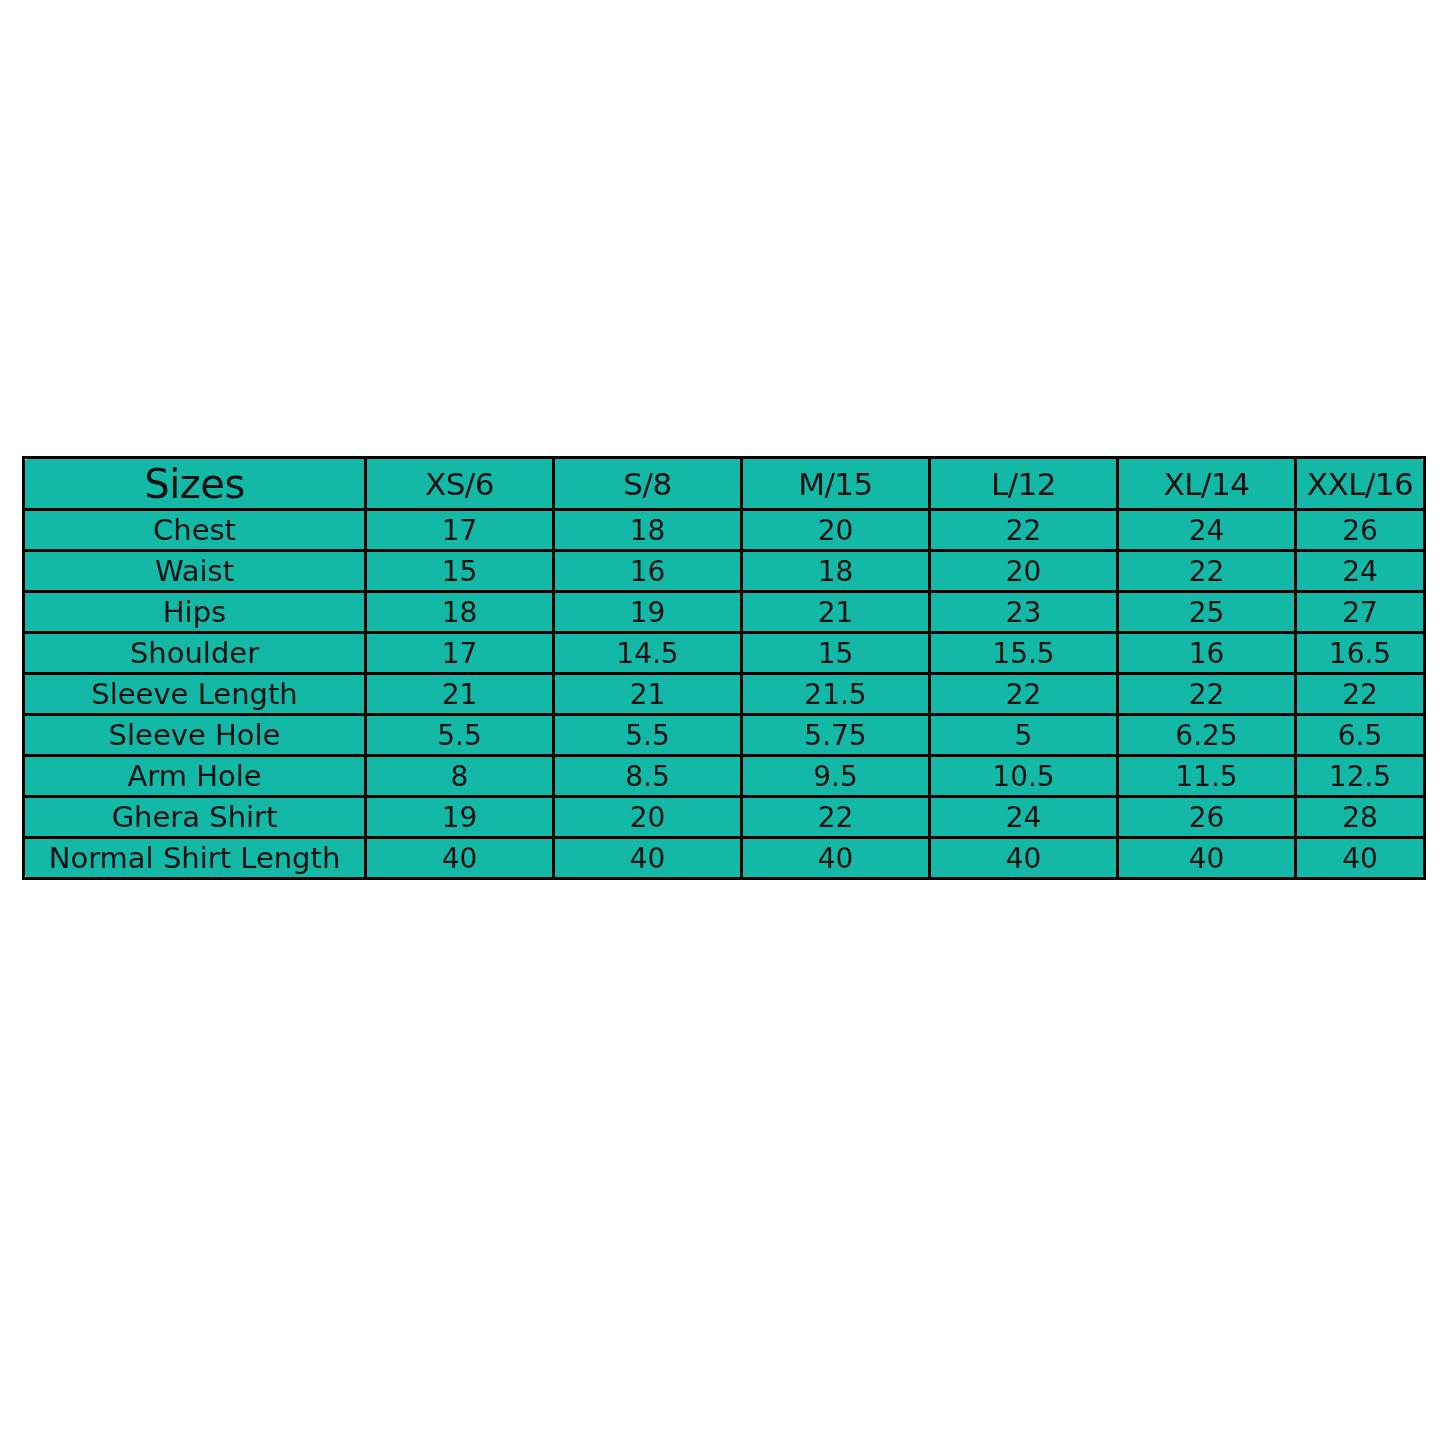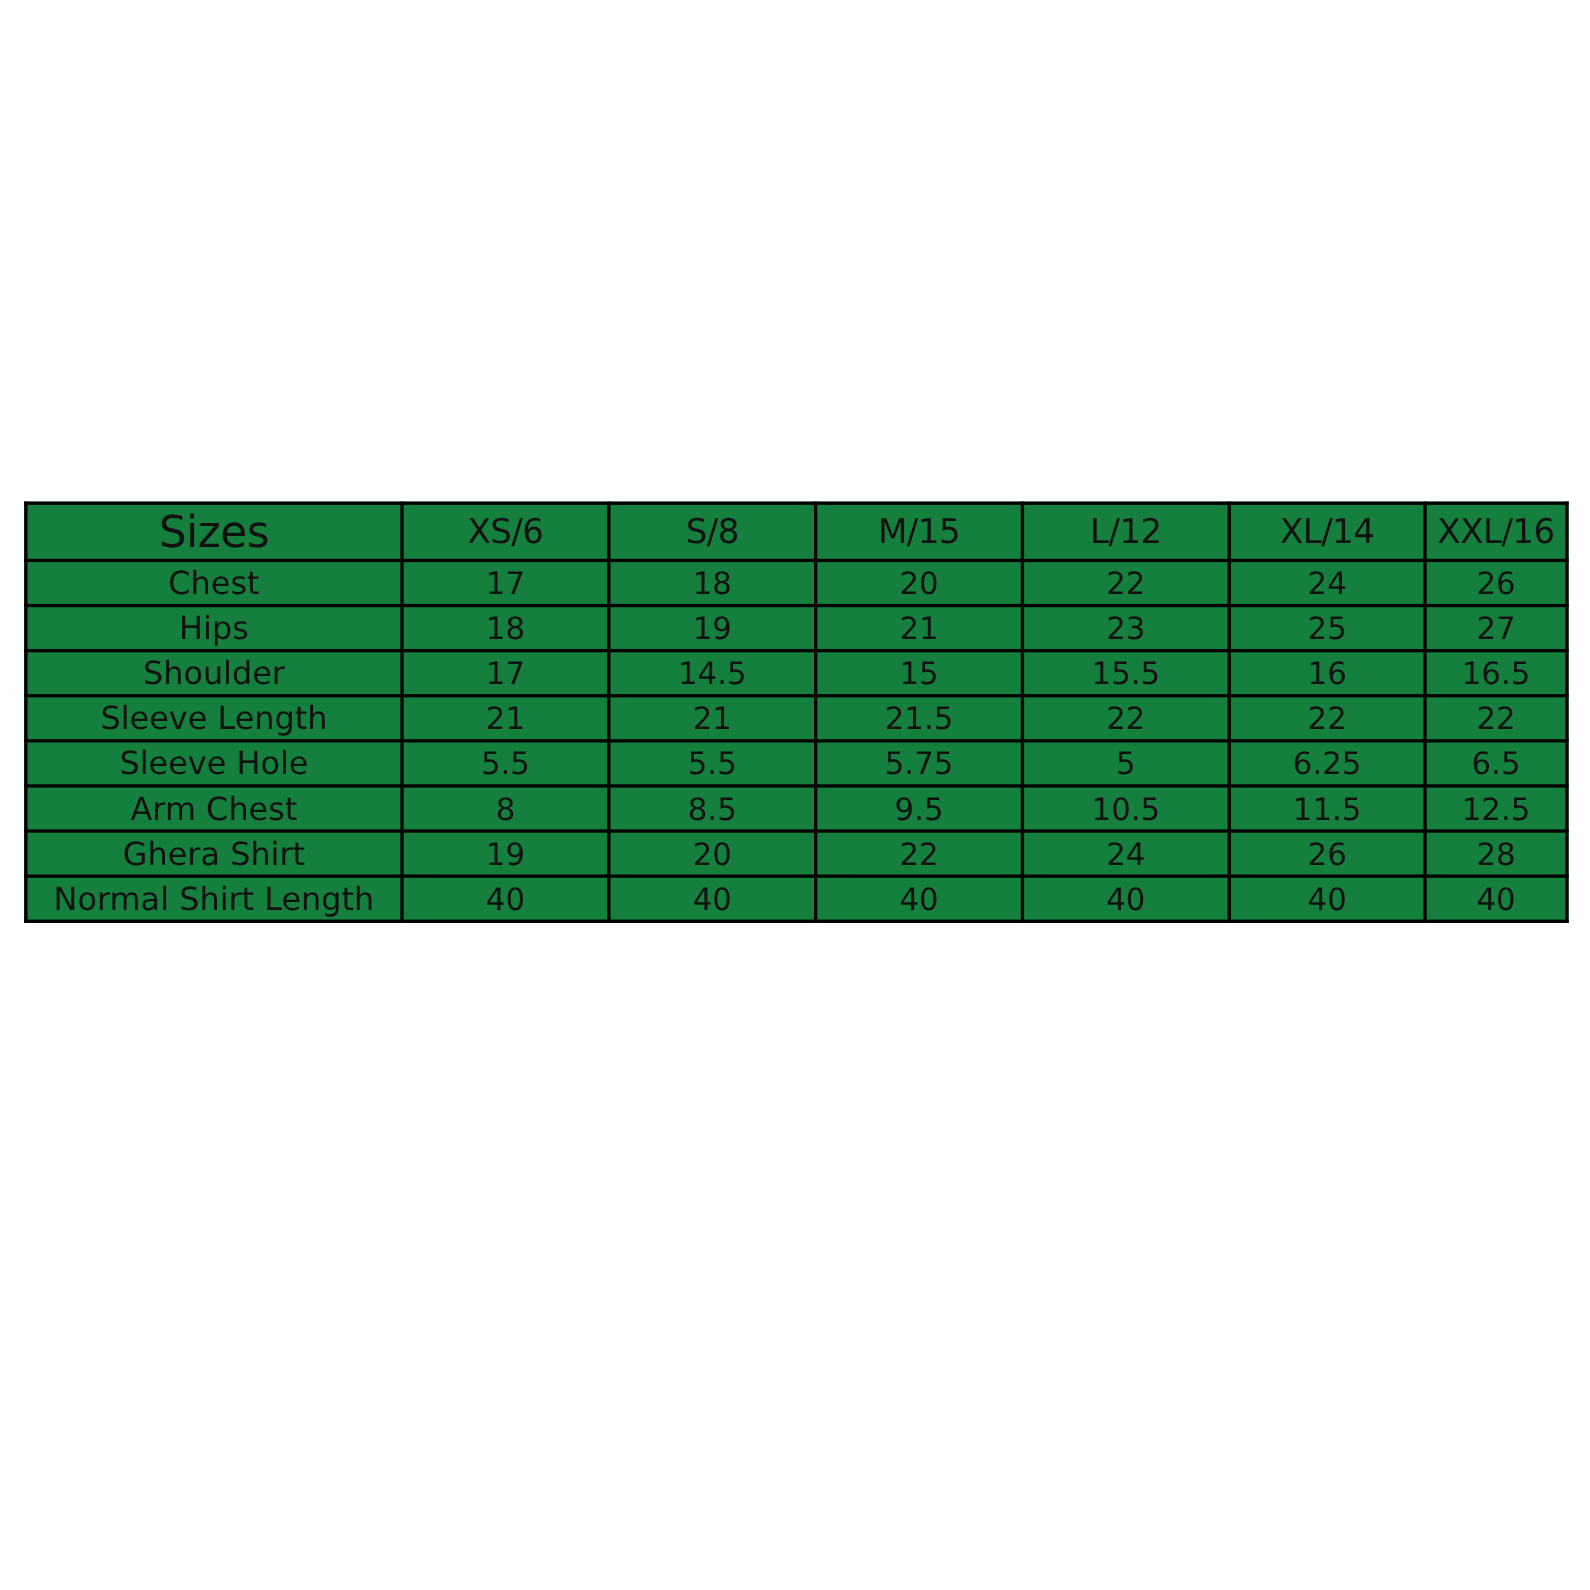--- a/index.html
+++ b/index.html
@@ -17,21 +17,22 @@
   #chart-wrap {
     position: absolute;
     left: 22px;
     top: 456px;
     width: 1401px;
   }
   table.size-chart {
     border-collapse: collapse;
     table-layout: fixed;
     width: 1401px;
-    background: #15803d;
+    background: #14b8a6;
+    border-radius: 13px;
   }
   table.size-chart td,
   table.size-chart th {
     border: 3px solid #000000;
     text-align: center;
     vertical-align: middle;
     color: #111111;
     padding: 0;
     font-weight: normal;
   }
@@ -97,20 +98,29 @@
       <tr class="data-row">
         <td class="row-label">Chest</td>
         <td class="val">17</td>
         <td class="val">18</td>
         <td class="val">20</td>
         <td class="val">22</td>
         <td class="val">24</td>
         <td class="val">26</td>
       </tr>
       <tr class="data-row">
+        <td class="row-label">Waist</td>
+        <td class="val">15</td>
+        <td class="val">16</td>
+        <td class="val">18</td>
+        <td class="val">20</td>
+        <td class="val">22</td>
+        <td class="val">24</td>
+      </tr>
+      <tr class="data-row">
         <td class="row-label">Hips</td>
         <td class="val">18</td>
         <td class="val">19</td>
         <td class="val">21</td>
         <td class="val">23</td>
         <td class="val">25</td>
         <td class="val">27</td>
       </tr>
       <tr class="data-row">
         <td class="row-label">Shoulder</td>
@@ -133,21 +143,21 @@
       <tr class="data-row">
         <td class="row-label">Sleeve Hole</td>
         <td class="val">5.5</td>
         <td class="val">5.5</td>
         <td class="val">5.75</td>
         <td class="val">5</td>
         <td class="val">6.25</td>
         <td class="val">6.5</td>
       </tr>
       <tr class="data-row">
-        <td class="row-label">Arm Chest</td>
+        <td class="row-label">Arm Hole</td>
         <td class="val">8</td>
         <td class="val">8.5</td>
         <td class="val">9.5</td>
         <td class="val">10.5</td>
         <td class="val">11.5</td>
         <td class="val">12.5</td>
       </tr>
       <tr class="data-row">
         <td class="row-label">Ghera Shirt</td>
         <td class="val">19</td>

